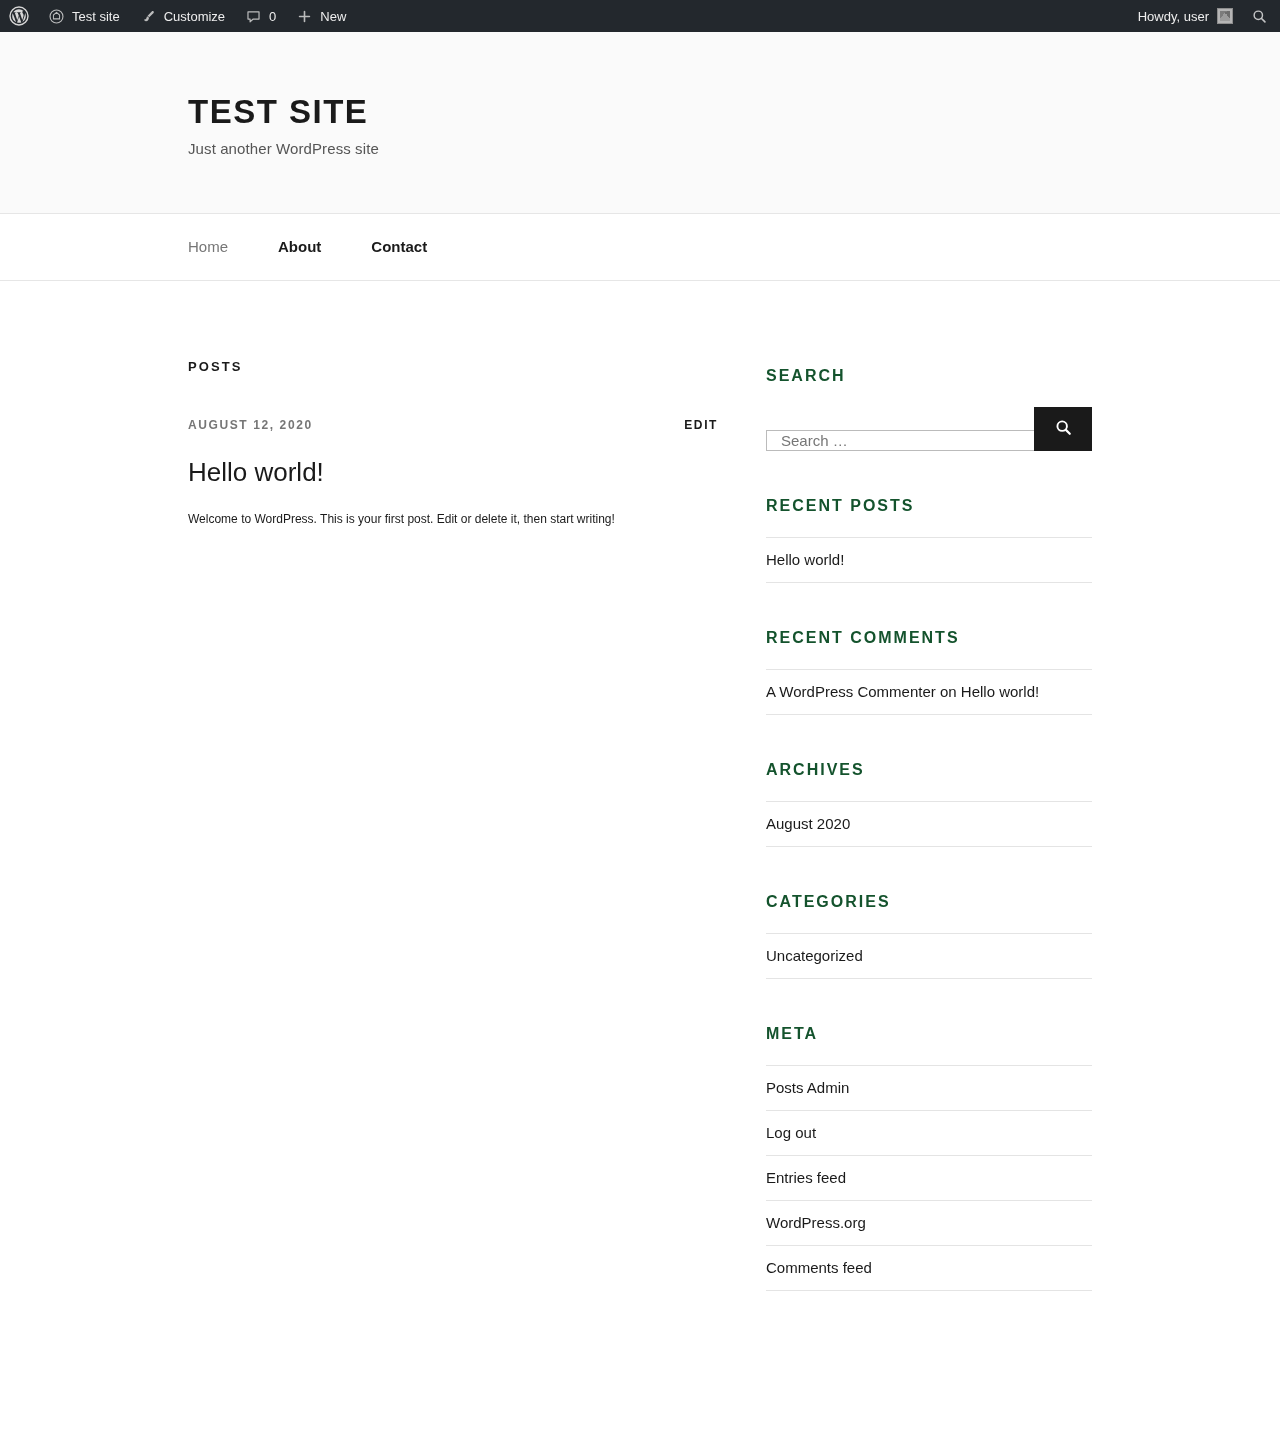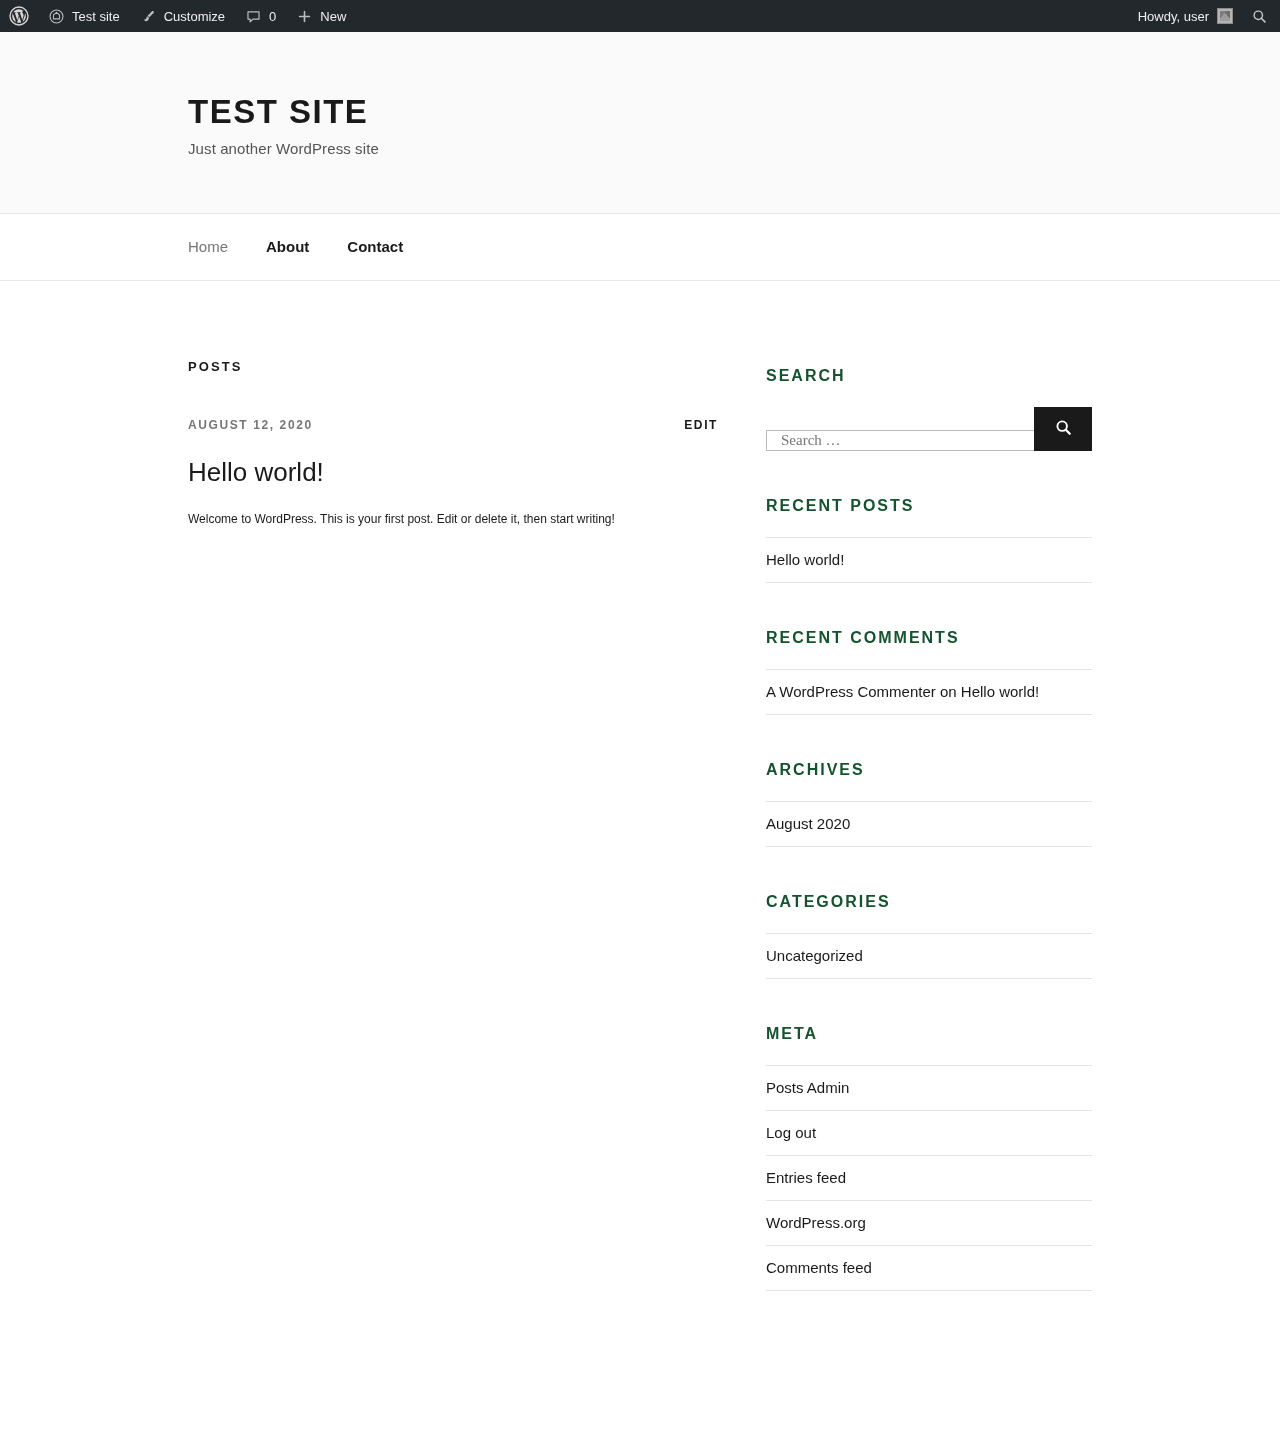--- a/index.html
+++ b/index.html
@@ -107,21 +107,21 @@
 
   
   .site-nav {
     border-bottom: 1px solid #e6e6e6;
     background: #ffffff;
   }
   .nav-inner {
     display: flex;
     align-items: center;
     height: 66px;
-    gap: 0;
+    gap: 12px;
   }
   .nav-link {
     font-size: 15px;
     color: #1a1a1a;
     text-decoration: none;
     font-weight: 700;
     padding: 0 20px 0 0;
     margin-right: 18px;
     white-space: nowrap;
   }
@@ -187,21 +187,21 @@
     display: flex;
     width: 100%;
     height: 44px;
   }
   .search-field {
     flex: 1 1 auto;
     border: 1px solid #bbbbbb;
     border-right: none;
     padding: 0 14px;
     font-size: 15px;
-    font-family: Liberation Serif, serif;
+    font-family: Liberation Sans, sans-serif;
     color: #737373;
     outline: none;
     background: #fff;
     margin-top: 23px;
   }
   .search-field::placeholder { color: #767676; }
   .search-submit {
     width: 58px;
     background: #1a1a1a;
     border: 1px solid #1a1a1a;

